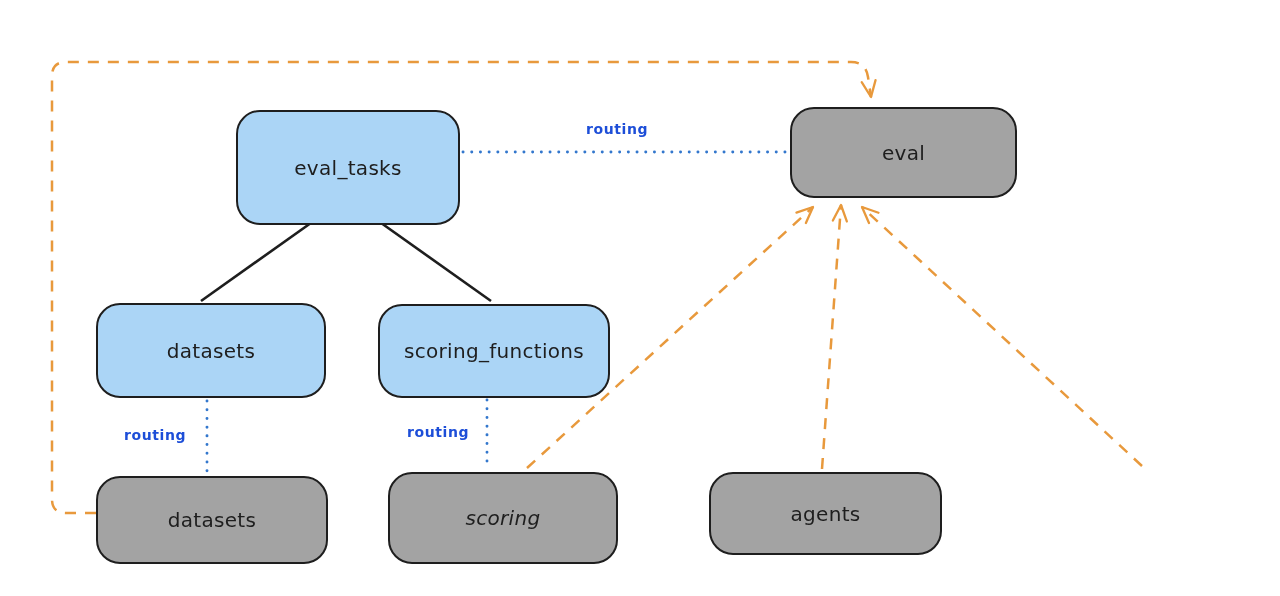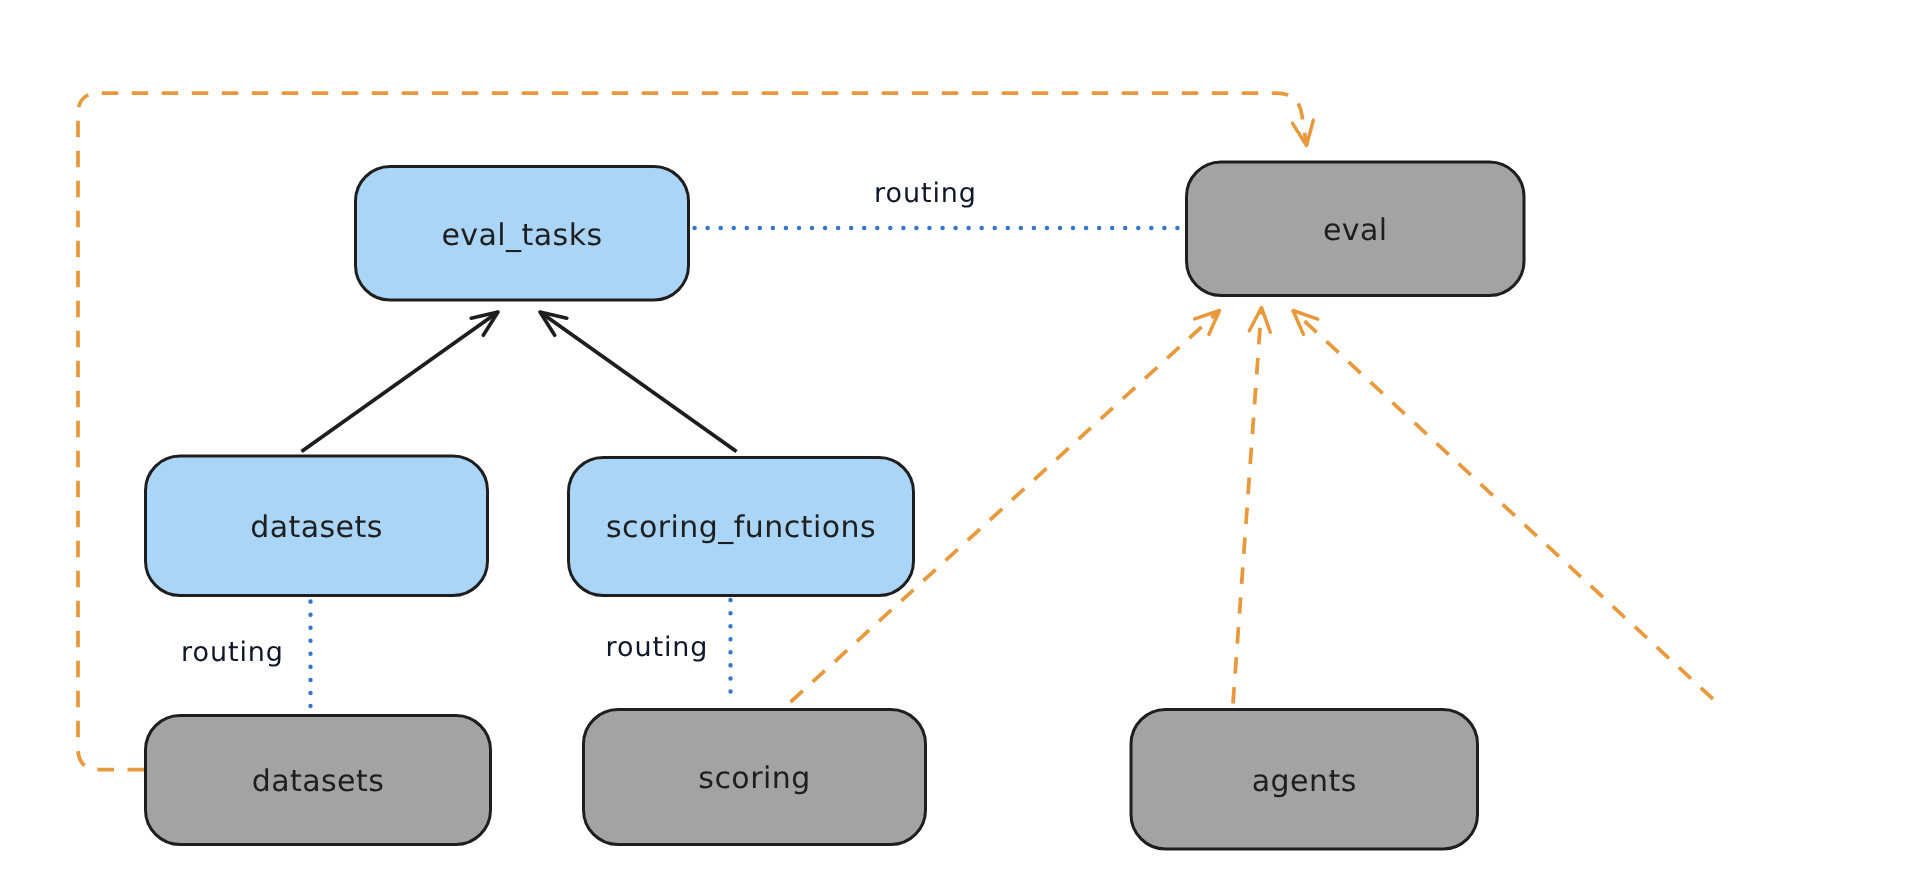--- a/index.html
+++ b/index.html
@@ -28,23 +28,23 @@
     font-size: 20px;
     letter-spacing: 0.3px;
     color: #1e1e1e;
   }
   .node.blue  { background: #abd5f6; }
   .node.green { background: #a3a3a3; }
   .edge-label {
     position: absolute;
     z-index: 3;
     transform: translate(-50%, -50%);
-    color: #0f172a;
-    font-size: 18px;
-    font-weight: 400;
+    color: #1d4ed8;
+    font-size: 14px;
+    font-weight: 700;
     letter-spacing: 0.6px;
     white-space: nowrap;
   }
   .edge-black {
     stroke: #1e1e1e;
     stroke-width: 2.6;
     fill: none;
   }
   .edge-bluedot {
     stroke: #3377cd;
@@ -81,45 +81,45 @@
     <line class="edge-bluedot" x1="463" y1="152" x2="789" y2="152"></line>
     <line class="edge-bluedot" x1="207" y1="401" x2="207" y2="473"></line>
     <line class="edge-bluedot" x1="487" y1="400" x2="487" y2="469"></line>
 
     <path class="edge-orange" d="M96,513 L66,513 Q52,513 52,499 L52,76 Q52,62 66,62 L851,62 Q866,62 868,77 L871,97" marker-end="url(#arrow-orange)"></path>
     <line class="edge-orange" x1="527" y1="468" x2="813" y2="207" marker-end="url(#arrow-orange)"></line>
     <line class="edge-orange" x1="822" y1="469" x2="841" y2="205" marker-end="url(#arrow-orange)"></line>
     <line class="edge-orange" x1="1142" y1="466" x2="862" y2="207" marker-end="url(#arrow-orange)"></line>
   </svg>
 
-  <div class="node blue" style="left:236px; top:110px; width:224px; height:91px;">
+  <div class="node blue" style="left:236px; top:110px; width:224px; height:115px;">
     <span>eval_tasks</span>
   </div>
 
   <div class="node green" style="left:790px; top:107px; width:227px; height:91px;">
     <span>eval</span>
   </div>
 
   <div class="node blue" style="left:96px; top:303px; width:230px; height:95px;">
     <span>datasets</span>
   </div>
 
   <div class="node blue" style="left:378px; top:304px; width:232px; height:94px;">
     <span>scoring_functions</span>
   </div>
 
   <div class="node green" style="left:96px; top:476px; width:232px; height:88px;">
     <span>datasets</span>
   </div>
 
-  <div class="node green" style="left:388px; top:472px; width:230px; height:92px;">
+  <div class="node green" style="left:388px; top:472px; width:230px; height:92px;font-style:italic;">
     <span>scoring</span>
   </div>
 
-  <div class="node green" style="left:709px; top:472px; width:233px; height:95px;margin-left:44px;">
+  <div class="node green" style="left:709px; top:472px; width:233px; height:83px;">
     <span>agents</span>
   </div>
 
 
   <span class="edge-label" style="left:617px; top:129px;">routing</span>
   <span class="edge-label" style="left:155px; top:435px;">routing</span>
   <span class="edge-label" style="left:438px; top:432px;">routing</span>
 
 </div>
 

